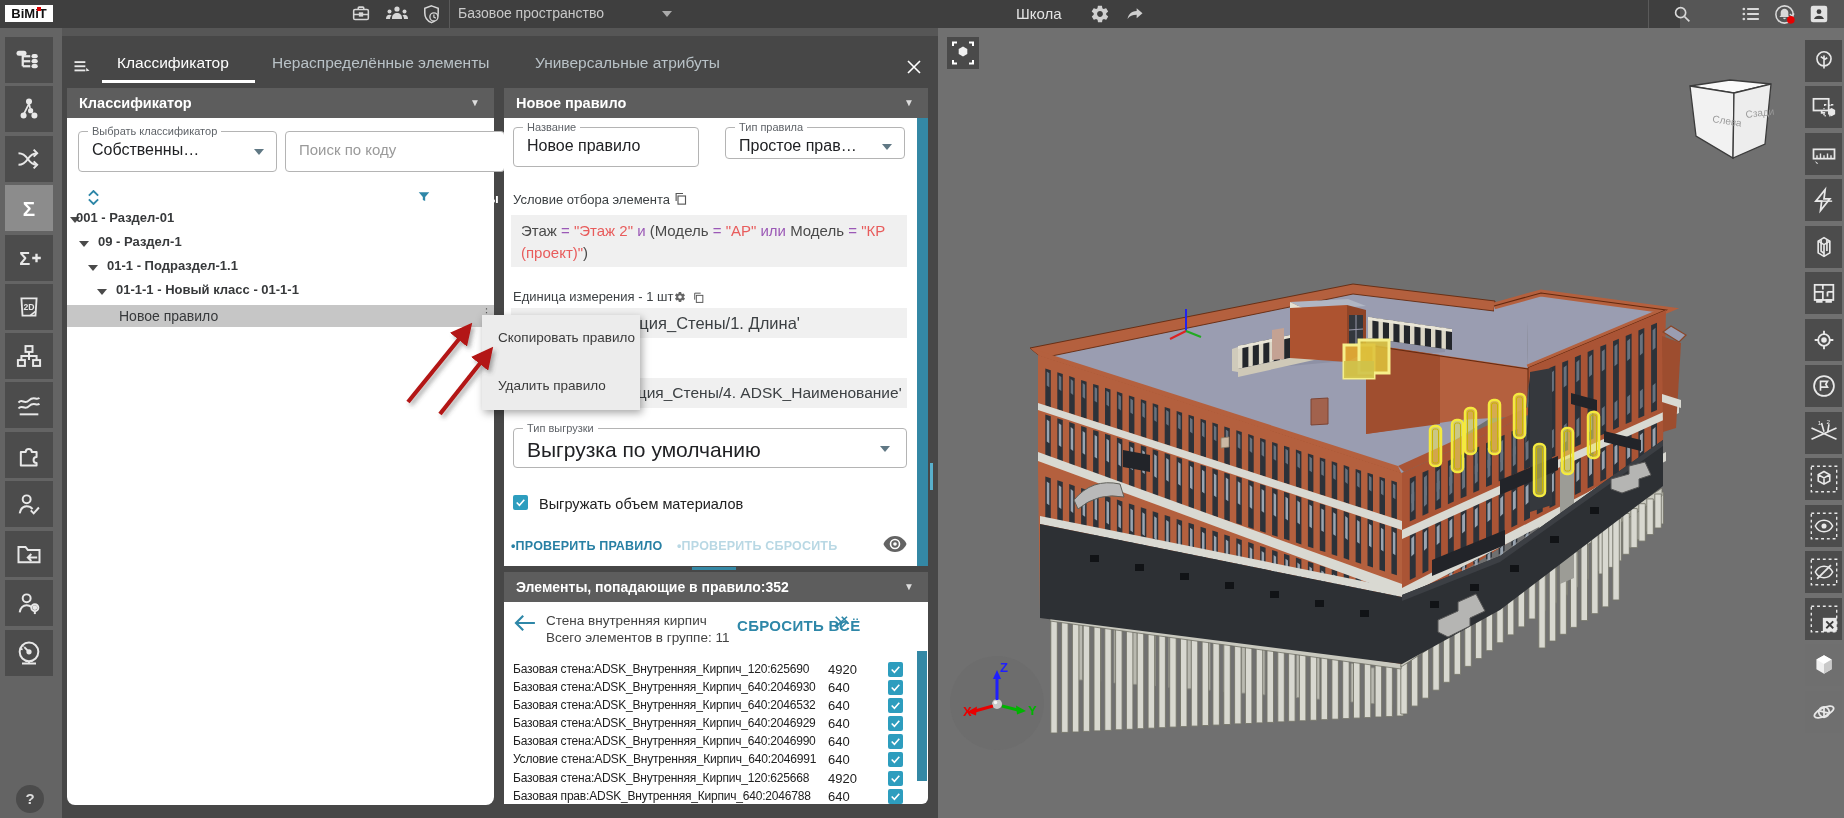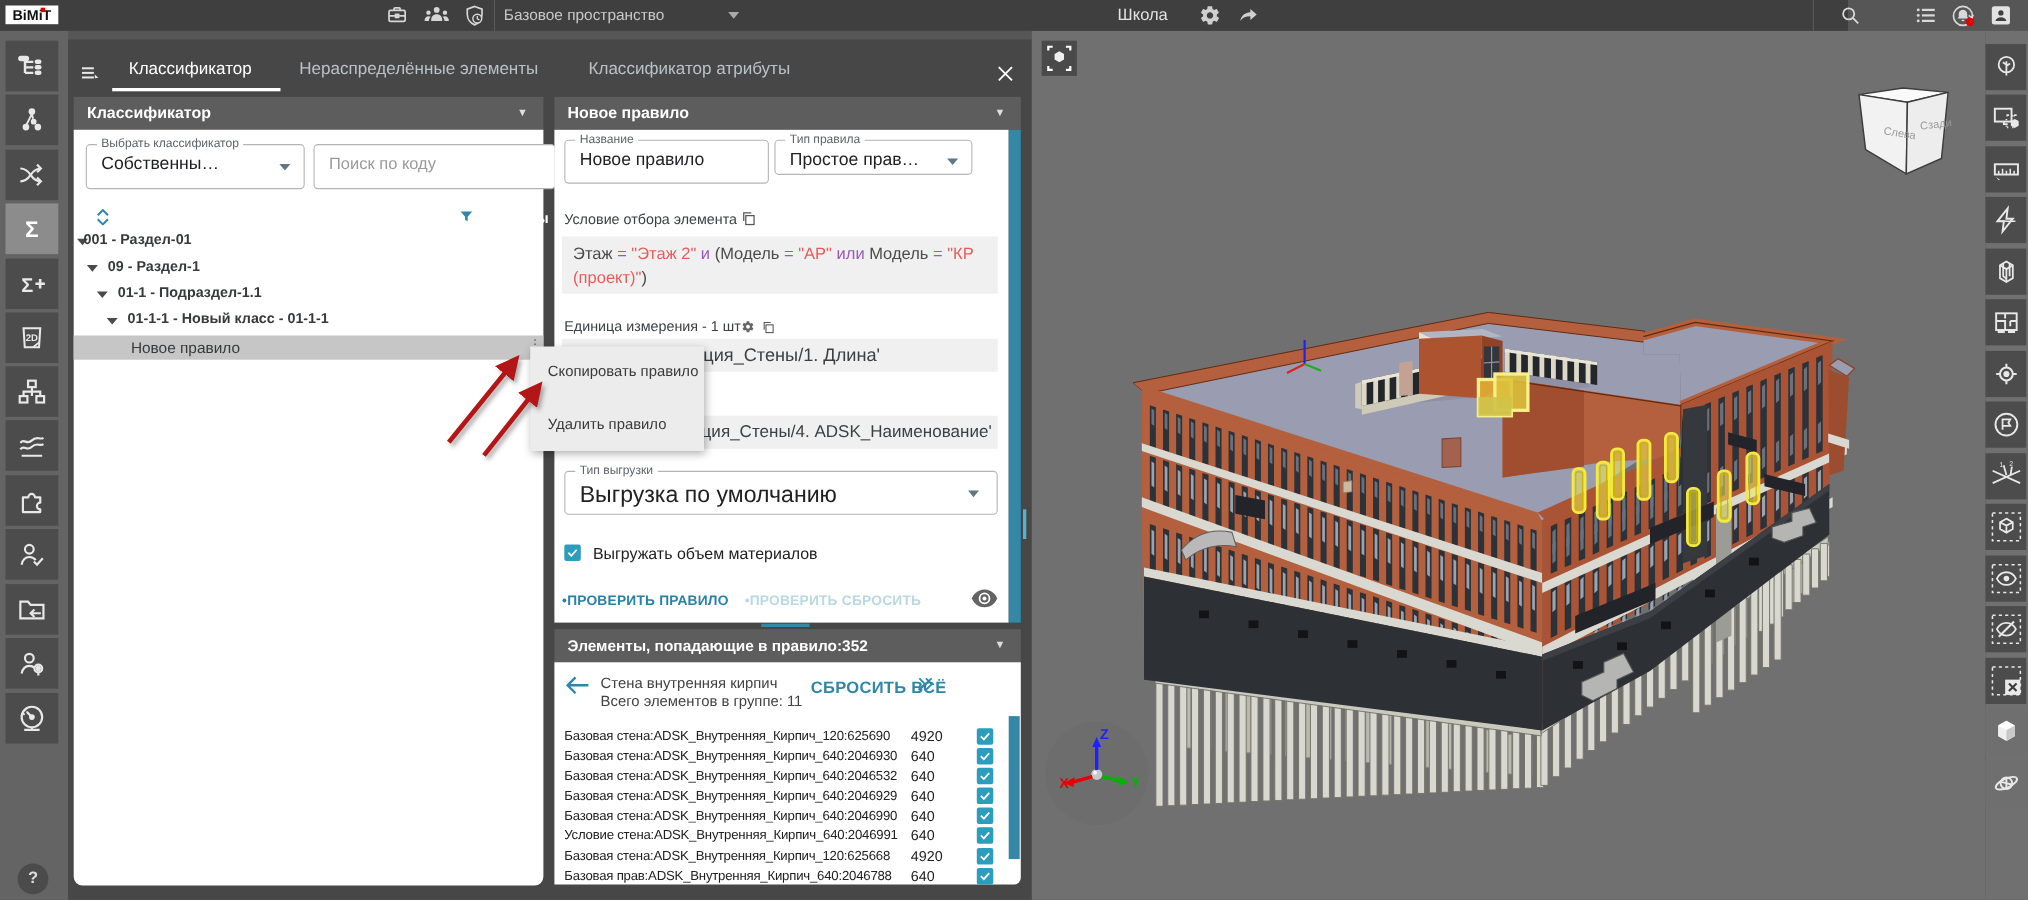--- a/index.html
+++ b/index.html
@@ -220,21 +220,21 @@
       <g fill="#e8e8e8">
         <rect x="3" y="5" width="13" height="2.2"></rect>
         <rect x="3" y="10" width="13" height="2.2"></rect>
         <rect x="3" y="15" width="13" height="2.2"></rect>
         <path d="M17 13l4 3.5-4 .5z"></path>
       </g>
     </svg>
     <div class="tab act" style="left:55px">Классификатор</div>
     <div style="position:absolute;left:40px;top:44px;width:153px;height:2.5px;background:#fff"></div>
     <div class="tab" style="left:210px">Нераспределённые элементы</div>
-    <div class="tab" style="left:473px">Классификатор атрибуты</div>
+    <div class="tab" style="left:473px">Универсальные атрибуты</div>
     <svg style="position:absolute;left:843px;top:22px" width="18" height="18" viewBox="0 0 24 24">
       <path d="M4 4l16 16M20 4L4 20" stroke="#fff" stroke-width="2.2"></path>
     </svg>
     <div class="subhead" style="left:5px;top:52px;width:427px">Классификатор<span style="position:absolute;right:14px;top:0px;color:#ddd;font-size:10px">▼</span></div>
     <div class="white" style="left:5px;top:82px;width:427px;height:687px;border-radius:0 0 8px 8px"></div>
     <div class="outl" style="left:16px;top:95px;width:199px;height:41px">
       <div class="lab">Выбрать классификатор</div>
       <div class="val">Собственны…</div>
       <div class="caret" style="right:12px;top:17px"></div>
     </div>
@@ -260,21 +260,21 @@
     <div style="position:absolute;left:5px;top:269px;width:427px;height:22px;background:#c6c6c6"></div>
     <div style="position:absolute;left:57px;top:272px;font-size:14px;color:#37393b">Новое правило</div>
     <div style="position:absolute;left:419px;top:270px;color:#555;font-size:11px">⋮</div>
     <div class="subhead" style="left:442px;top:52px;width:424px">Новое правило<span style="position:absolute;right:14px;top:0px;color:#ddd;font-size:10px">▼</span></div>
     <div class="white" style="left:442px;top:82px;width:413px;height:448px"></div>
     <div style="position:absolute;left:855px;top:82px;width:11px;height:448px;background:#3488a5"></div>
     <div class="outl" style="left:451px;top:91px;width:186px;height:40px">
       <div class="lab">Название</div>
       <div class="val">Новое правило</div>
     </div>
-    <div class="outl" style="left:642px;top:91px;width:180px;height:32px">
+    <div class="outl" style="left:663px;top:91px;width:180px;height:32px">
       <div class="lab">Тип правила</div>
       <div class="val">Простое прав…</div>
       <div class="caret" style="right:12px;top:16px"></div>
     </div>
     <div style="position:absolute;left:451px;top:156px;font-size:13px;color:#3c4043">Условие отбора элемента</div>
     <svg style="position:absolute;left:611px;top:155px" width="15" height="15" viewBox="0 0 24 24">
       <g fill="none" stroke="#555" stroke-width="1.8">
         <rect x="8" y="8" width="12" height="13"></rect>
         <path d="M5 16V4h11"></path>
       </g>

